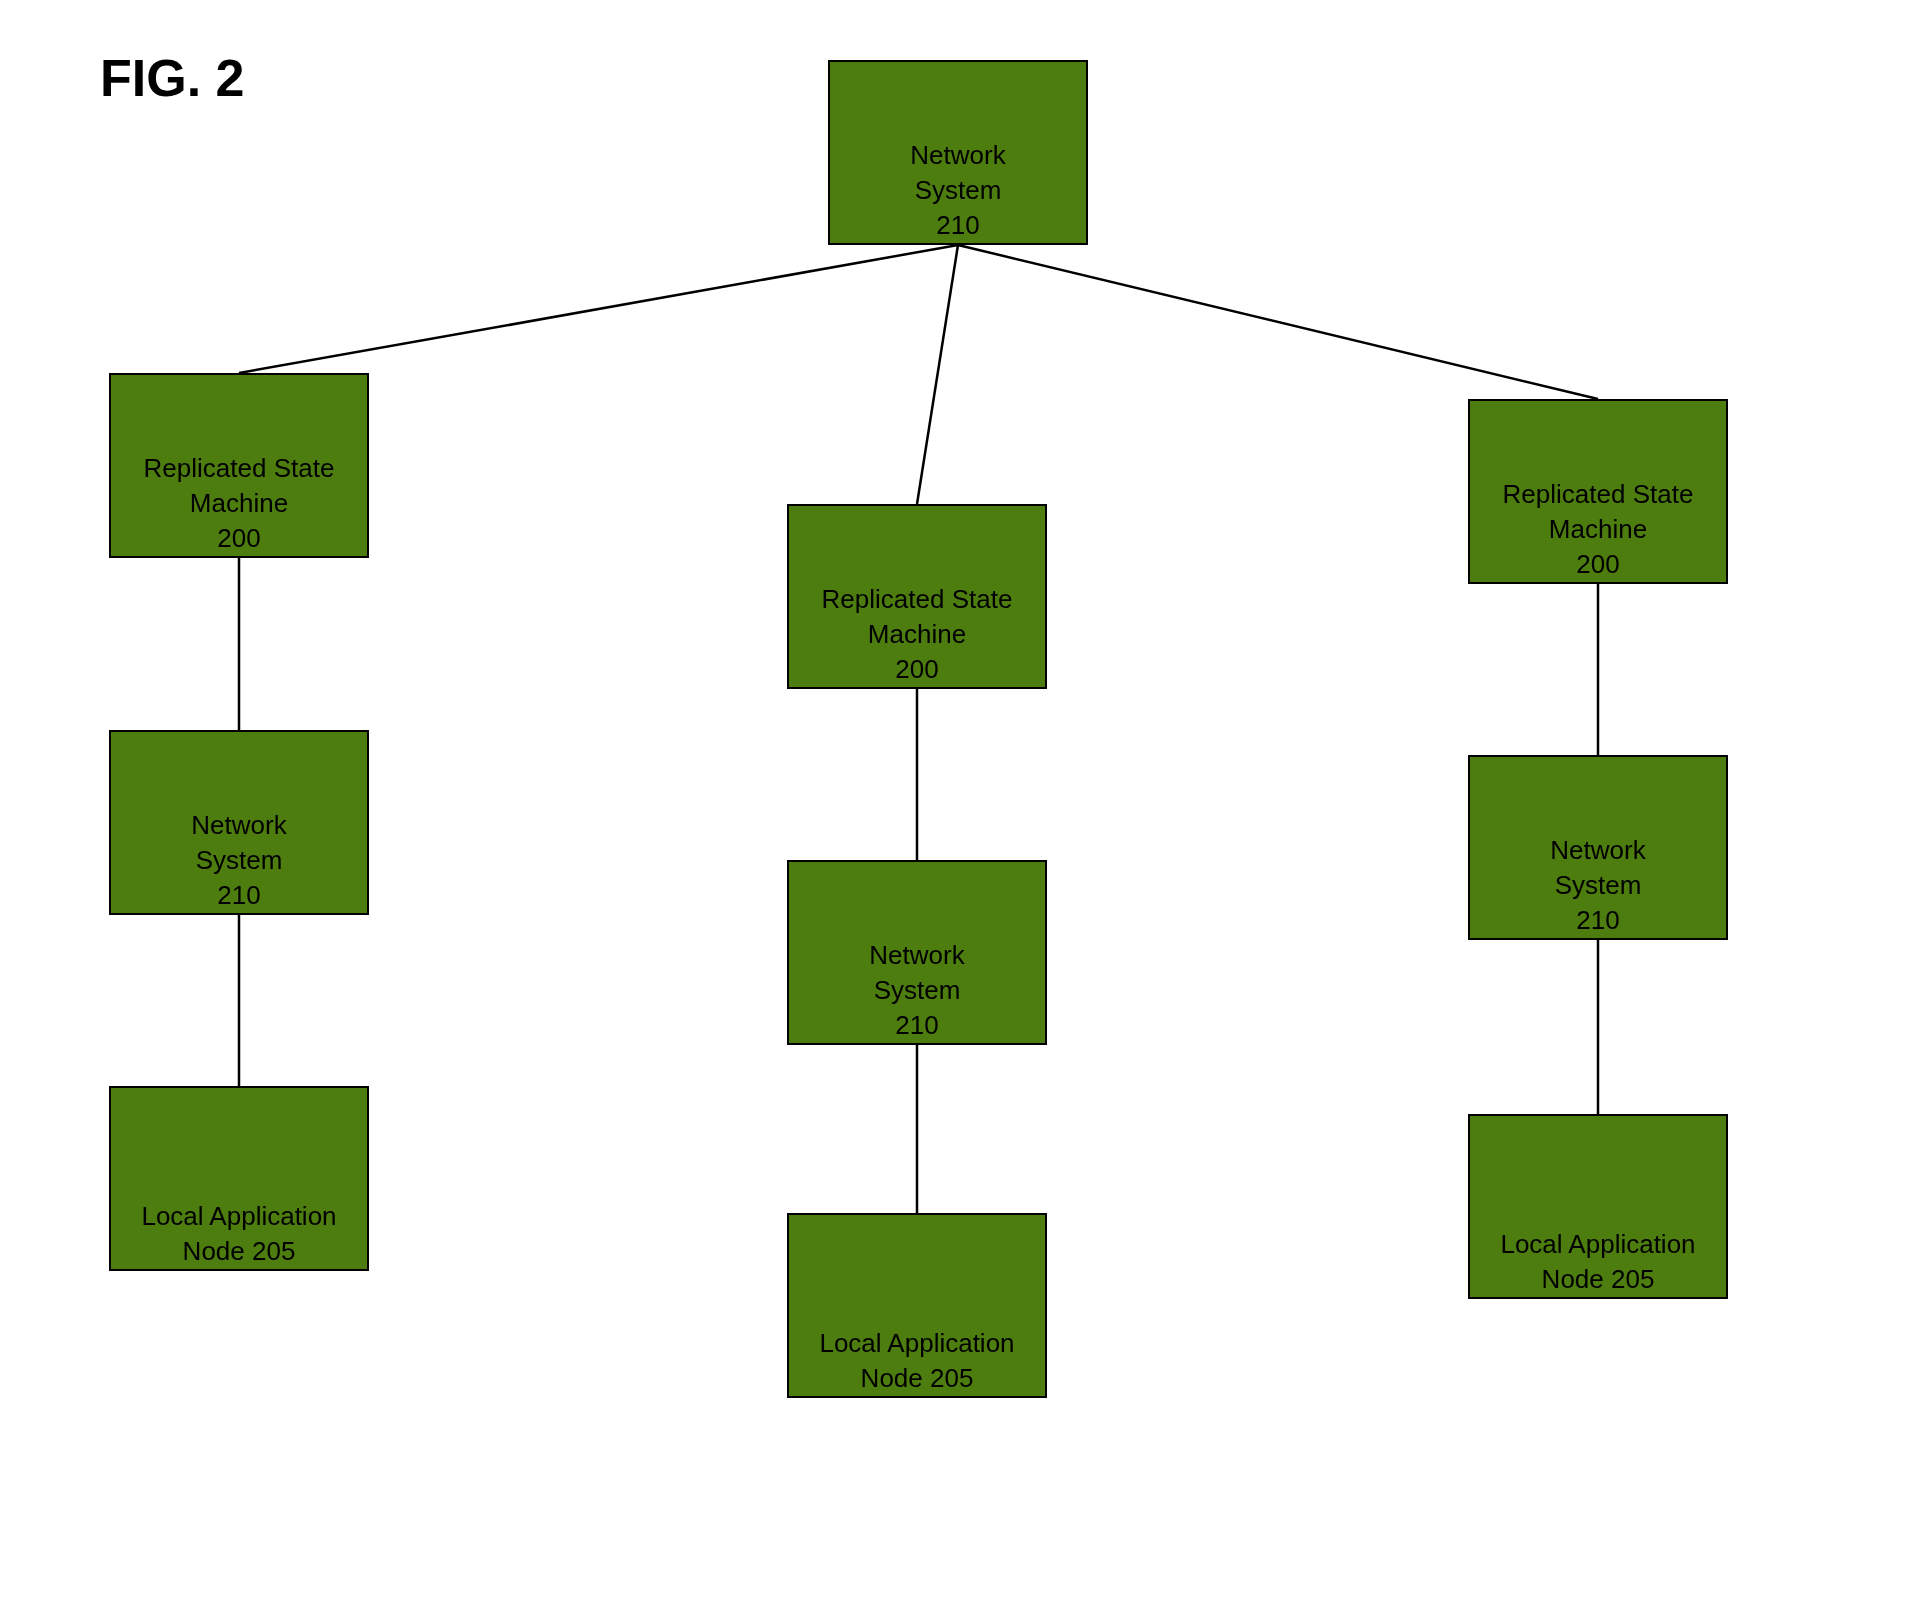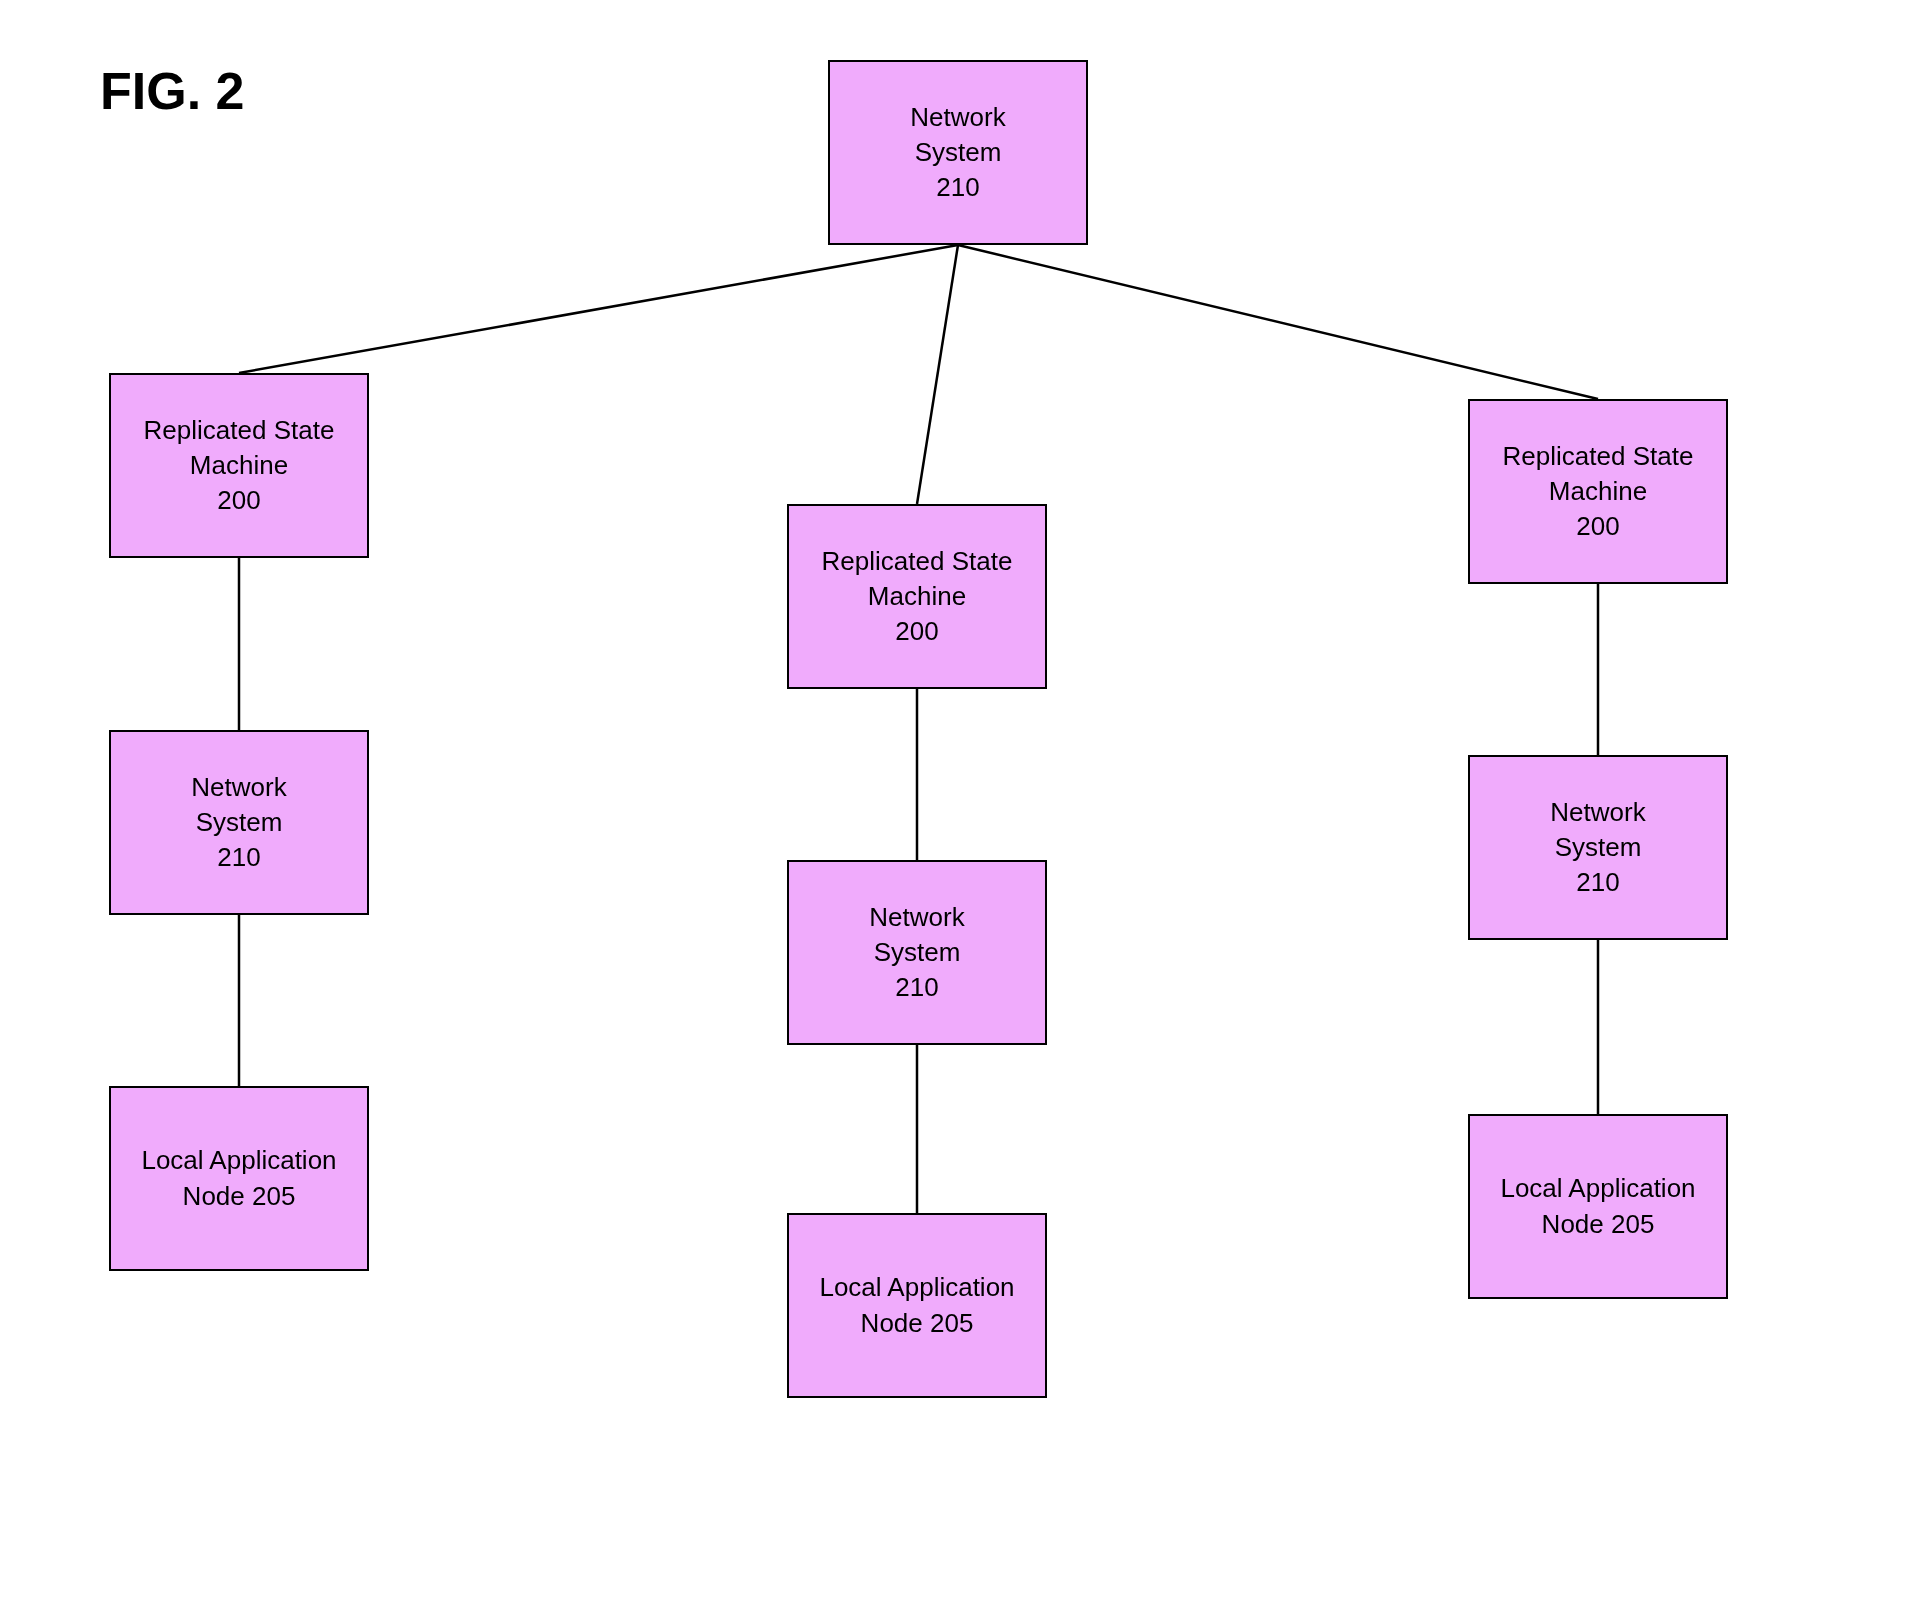--- a/index.html
+++ b/index.html
@@ -13,29 +13,28 @@
     }
 
     .fig-label {
       position: absolute;
       top: 48px;
       left: 100px;
       font-size: 52px;
       font-weight: bold;
       font-family: Arial, sans-serif;
       color: #000;
-      margin-top: 13px;
     }
 
     .box {
       position: absolute;
       border: 2.5px solid #000;
-      background: #f0abfc;
+      background: #4d7c0f;
       display: flex;
-      align-items: center;
+      align-items: flex-end;
       justify-content: center;
       text-align: center;
       font-size: 26px;
       line-height: 1.35;
       color: #000;
     }
 
     svg.lines {
       position: absolute;
       top: 0;

